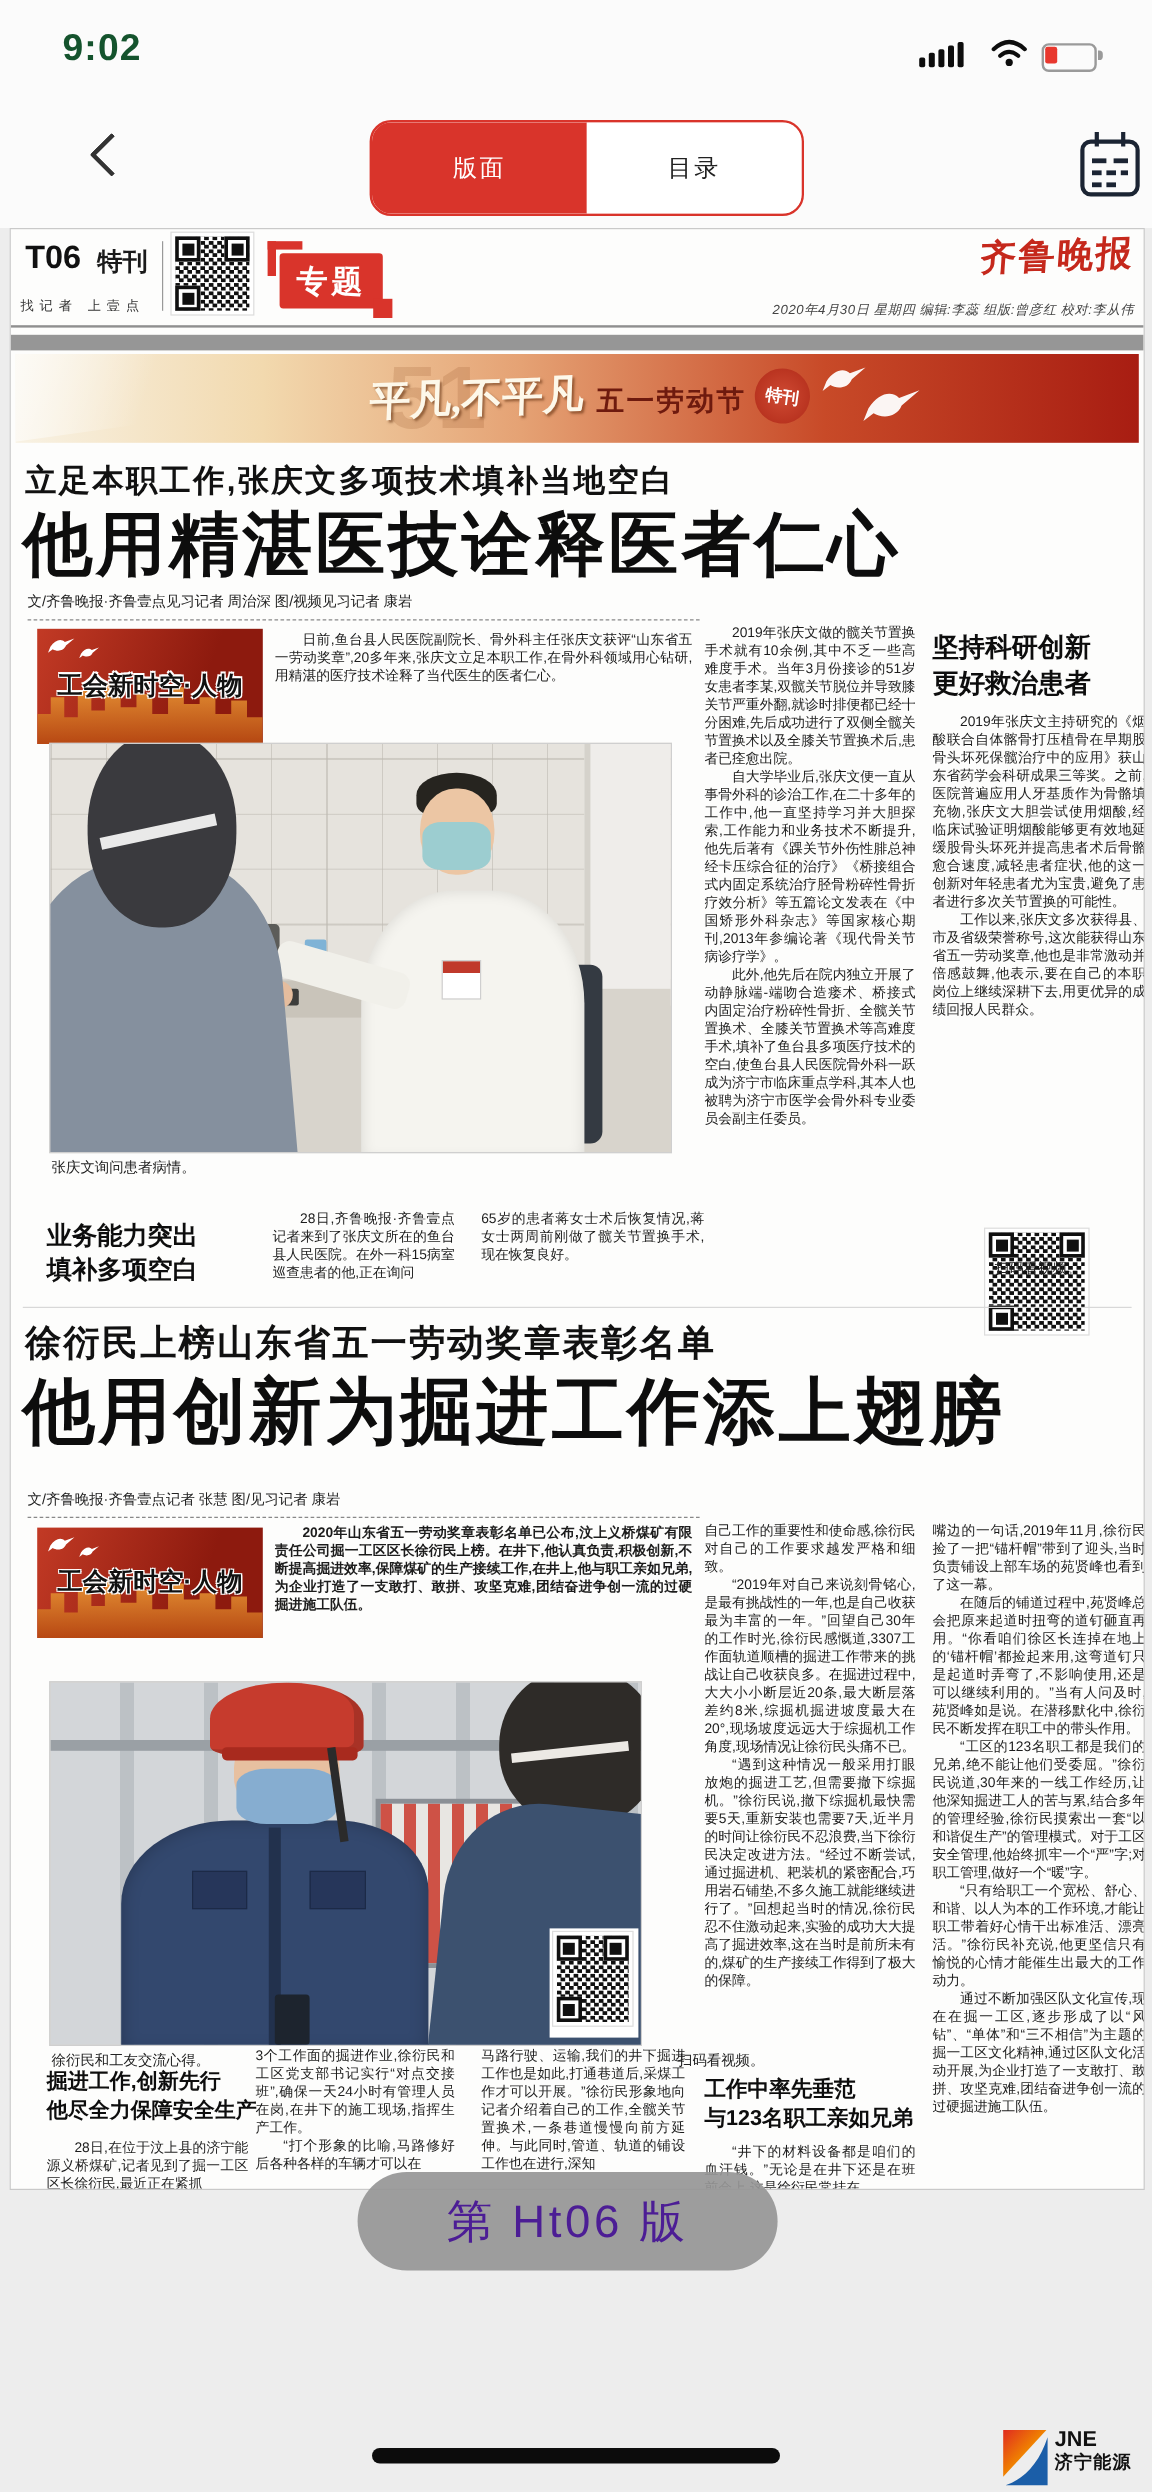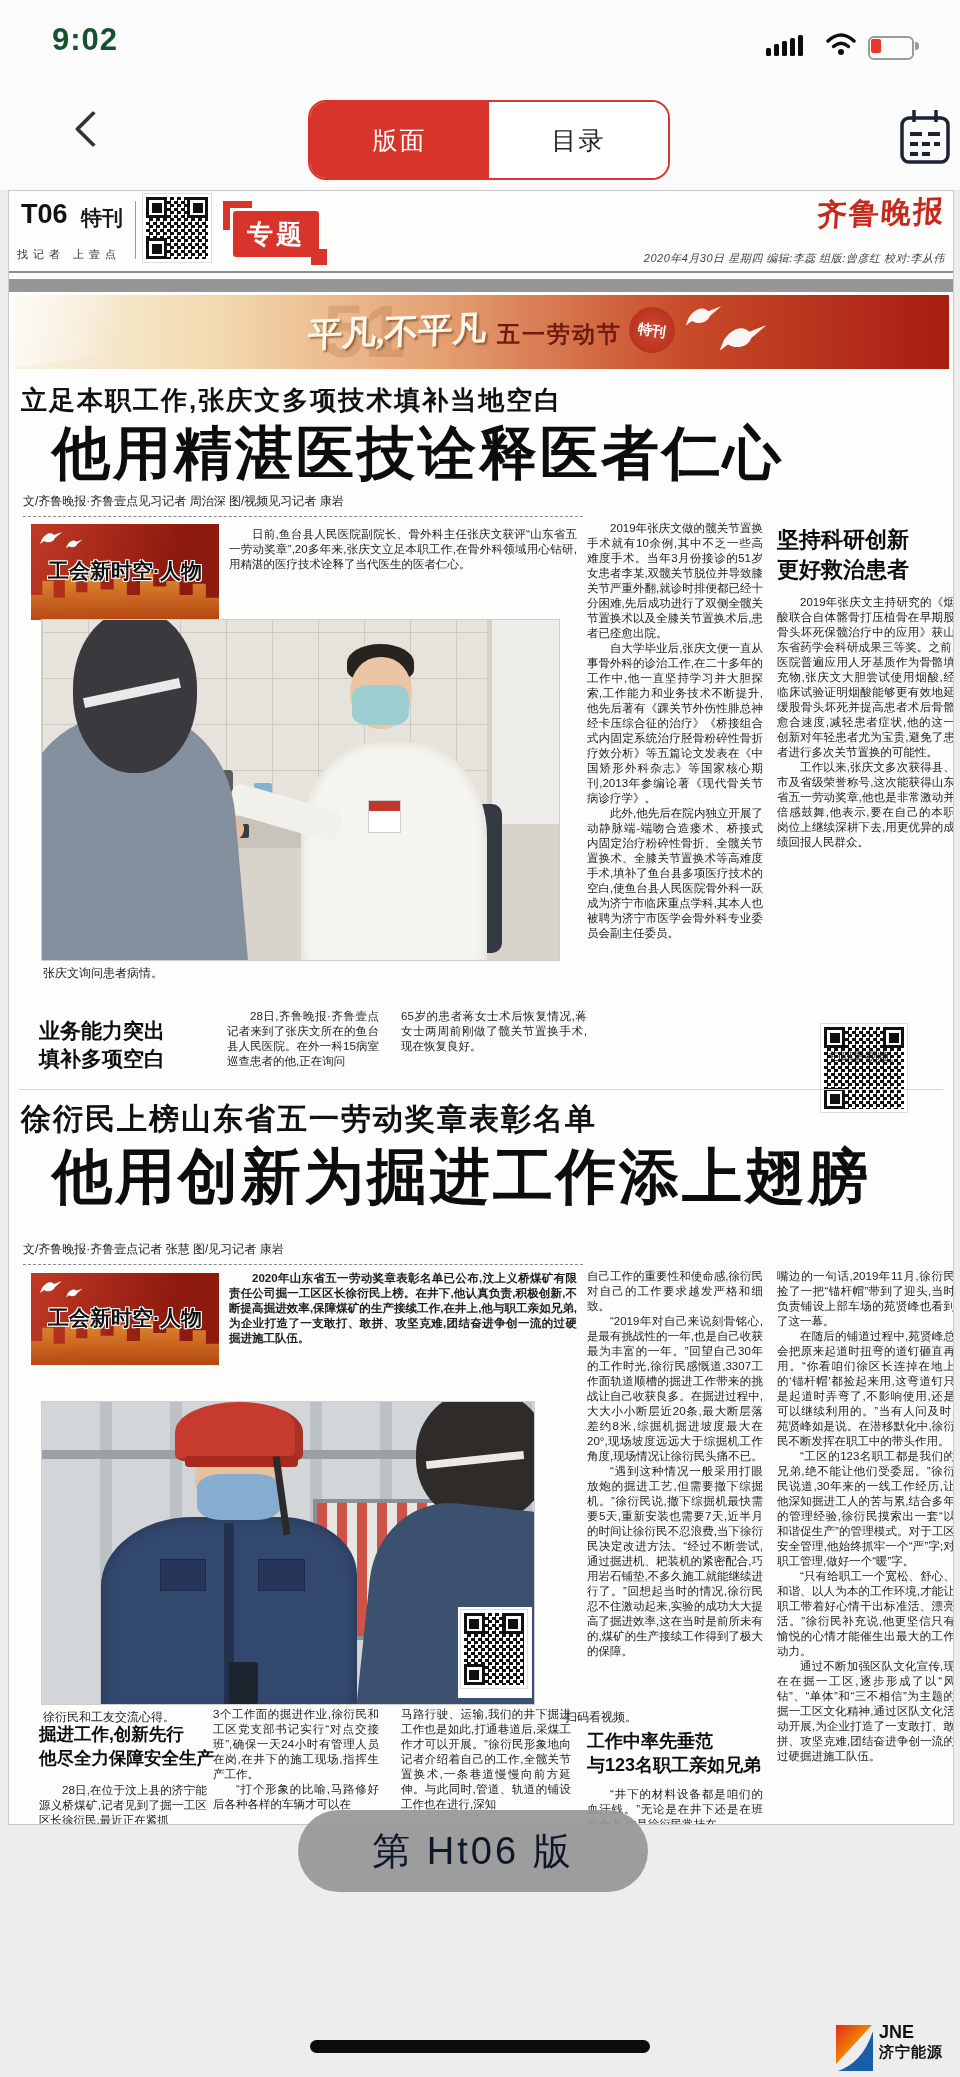--- a/index.html
+++ b/index.html
@@ -12,21 +12,21 @@
   .sigbars{left:766px;top:34px;width:44px;height:22px;display:flex;align-items:flex-end;gap:3px;}
   .sigbars i{display:block;width:5px;background:#0d0d0d;border-radius:1.5px;}
   .wifi{left:826px;top:32px;}
   .batt{left:868px;top:36px;width:52px;height:20px;}
   .batt .sh{position:absolute;left:0;top:0;width:42px;height:20px;border:2px solid #9a9a9a;border-radius:6px;}
   .batt .fl{position:absolute;left:3px;top:3px;width:10px;height:14px;background:#e8382e;border-radius:2px;}
   .batt .nub{position:absolute;left:47px;top:6px;width:4px;height:8px;background:#9a9a9a;border-radius:0 3px 3px 0;}
   .backbtn{left:72px;top:112px;width:34px;height:34px;cursor:pointer;}
   .backbtn i{position:absolute;left:8px;top:4px;width:22px;height:22px;border-left:4px solid #333;border-bottom:4px solid #333;transform:rotate(45deg);border-radius:2px;}
   .tabgroup{left:308px;top:100px;width:358px;height:76px;border:2px solid #d9342b;border-radius:18px;overflow:hidden;display:flex;background:#fff;}
-  .tabgroup .tab{flex:1;display:flex;align-items:center;justify-content:center;font-size:25px;letter-spacing:2px;cursor:pointer;}
+  .tabgroup .tab{flex:1;display:flex;align-items:center;justify-content:center;font-size:20px;letter-spacing:2px;cursor:pointer;}
   .tab-active{background:#d9342b;color:#fff;}
   .tab-idle{background:#fff;color:#222;}
   .calbtn{left:898px;top:106px;cursor:pointer;}
   
   .page{left:8px;top:190px;width:944px;height:1633px;background:#fdfdfc;border:1px solid #c9c9c9;overflow:hidden;}
   .hdr-t06{left:12px;top:8px;font-size:27px;font-weight:900;color:#111;}
   .hdr-ed{left:72px;top:13px;font-size:21px;font-weight:700;}
   .hdr-vline{left:126px;top:10px;width:1px;height:58px;background:#999;}
   .hdr-slogan{left:8px;top:56px;font-size:11px;letter-spacing:5px;color:#333;}
   .hdr-qr{left:134px;top:3px;width:66px;height:66px;border:2px solid #fff;}
@@ -40,21 +40,21 @@
   
   .banner{left:4px;top:104px;width:936px;height:74px;background:linear-gradient(to right,#f8f2e4 0%,#f2d9ae 22%,#e5a274 45%,#c84a28 72%,#a81d12 100%);overflow:hidden;}
   .banner .flare{position:absolute;left:-20px;top:-30px;width:220px;height:90px;background:linear-gradient(115deg,rgba(255,255,255,.85),rgba(255,255,255,0) 60%);transform:rotate(-8deg);}
   .banner .ghost51{position:absolute;left:310px;top:-6px;font-size:74px;font-weight:900;color:rgba(130,60,20,.16);}
   .banner .script{position:absolute;left:295px;top:14px;font-size:34px;font-weight:900;color:#fdf8ea;text-shadow:2px 2px 2px rgba(90,40,10,.55);transform:rotate(-2deg) skewX(-4deg);font-family:"Liberation Serif",serif;}
   .banner .fest{position:absolute;left:484px;top:24px;font-size:23px;font-weight:900;color:#6e1a0e;letter-spacing:2px;}
   .banner .seal{position:absolute;left:616px;top:12px;width:46px;height:46px;border-radius:50%;background:radial-gradient(#cf4a33,#b02a18);color:#fff;font-size:14px;line-height:16px;display:flex;align-items:center;justify-content:center;text-align:center;transform:rotate(8deg);font-weight:700;}
   .banner svg.dove{position:absolute;fill:#fff;opacity:.95;}
   
   .kicker{font-weight:900;color:#111;letter-spacing:2px;}
-  .bigtitle{font-weight:900;color:#0d0d0d;letter-spacing:3px;font-family:Liberation Sans, sans-serif;margin-left:33px;}
+  .bigtitle{font-weight:900;color:#0d0d0d;letter-spacing:3px;font-family:Liberation Sans, sans-serif;}
   .byline{font-size:12px;color:#222;border-bottom:1px dashed #888;padding-bottom:6px;width:560px;}
   
   .ulogo{width:188px;background:linear-gradient(110deg,#c23a25,#8d1a0e 70%);overflow:hidden;}
   .ulogo .sky{position:absolute;left:0;bottom:0;width:100%;height:58%;background:linear-gradient(#f0a23a,#b84a12);opacity:.92;
     clip-path:polygon(0% 100%,0% 55%,6% 55%,6% 30%,12% 30%,12% 60%,18% 60%,18% 20%,24% 20%,24% 50%,30% 50%,30% 10%,37% 10%,37% 45%,44% 45%,44% 25%,51% 25%,51% 55%,58% 55%,58% 15%,65% 15%,65% 40%,72% 40%,72% 30%,79% 30%,79% 55%,86% 55%,86% 35%,93% 35%,93% 60%,100% 60%,100% 100%);}
   .ulogo .txt{position:absolute;left:0;top:34%;width:100%;text-align:center;font-size:21px;font-weight:900;color:#111;
     text-shadow:-1px -1px 0 #fff,1px -1px 0 #fff,-1px 1px 0 #fff,1px 1px 0 #fff;}
   .ulogo svg{position:absolute;fill:#fff;}
   
   .bodytext{font-size:11.5px;line-height:15px;color:#1c1c1c;text-align:justify;overflow:hidden;}
@@ -64,21 +64,21 @@
   .caption{font-size:12px;color:#222;}
   
   .photo{overflow:hidden;border:1px solid #cfcfcf;background:#d9d6d0;}
   .photo div{position:absolute;}
   
   .qr{position:relative;background:repeating-conic-gradient(#101010 0% 25%,#fff 0% 50%);background-size:7px 7px;border:3px solid #fff;outline:1px solid #ddd;}
   .qf{position:absolute;width:15px;height:15px;background:#fff;border:3px solid #101010;}
   .qf::after{content:"";position:absolute;inset:2.5px;background:#101010;}
   .qf.tl{top:0;left:0}.qf.tr{top:0;right:0}.qf.bl{bottom:0;left:0}
   
-  .pill{left:298px;top:1810px;width:350px;height:82px;border-radius:41px;background:rgba(150,150,150,.92);color:#0f172a;display:flex;align-items:center;justify-content:center;font-size:38px;letter-spacing:3px;cursor:pointer;}
+  .pill{left:298px;top:1810px;width:350px;height:82px;border-radius:41px;background:rgba(150,150,150,.92);color:#4c1d95;display:flex;align-items:center;justify-content:center;font-size:38px;letter-spacing:3px;cursor:pointer;}
   .homebar{left:310px;top:2040px;width:340px;height:13px;border-radius:7px;background:#0c0c0c;}
   .jne{left:835px;top:2024px;width:120px;height:50px;}
   .jne .txt1{position:absolute;left:44px;top:-2px;font-size:18px;font-weight:900;color:#111;}
   .jne .txt2{position:absolute;left:44px;top:19px;font-size:15px;font-weight:700;color:#111;letter-spacing:1px;}
 </style>
 </head>
 <body>
 
 <div class="abs topbar"></div>
 <div class="abs time">9:02</div>

